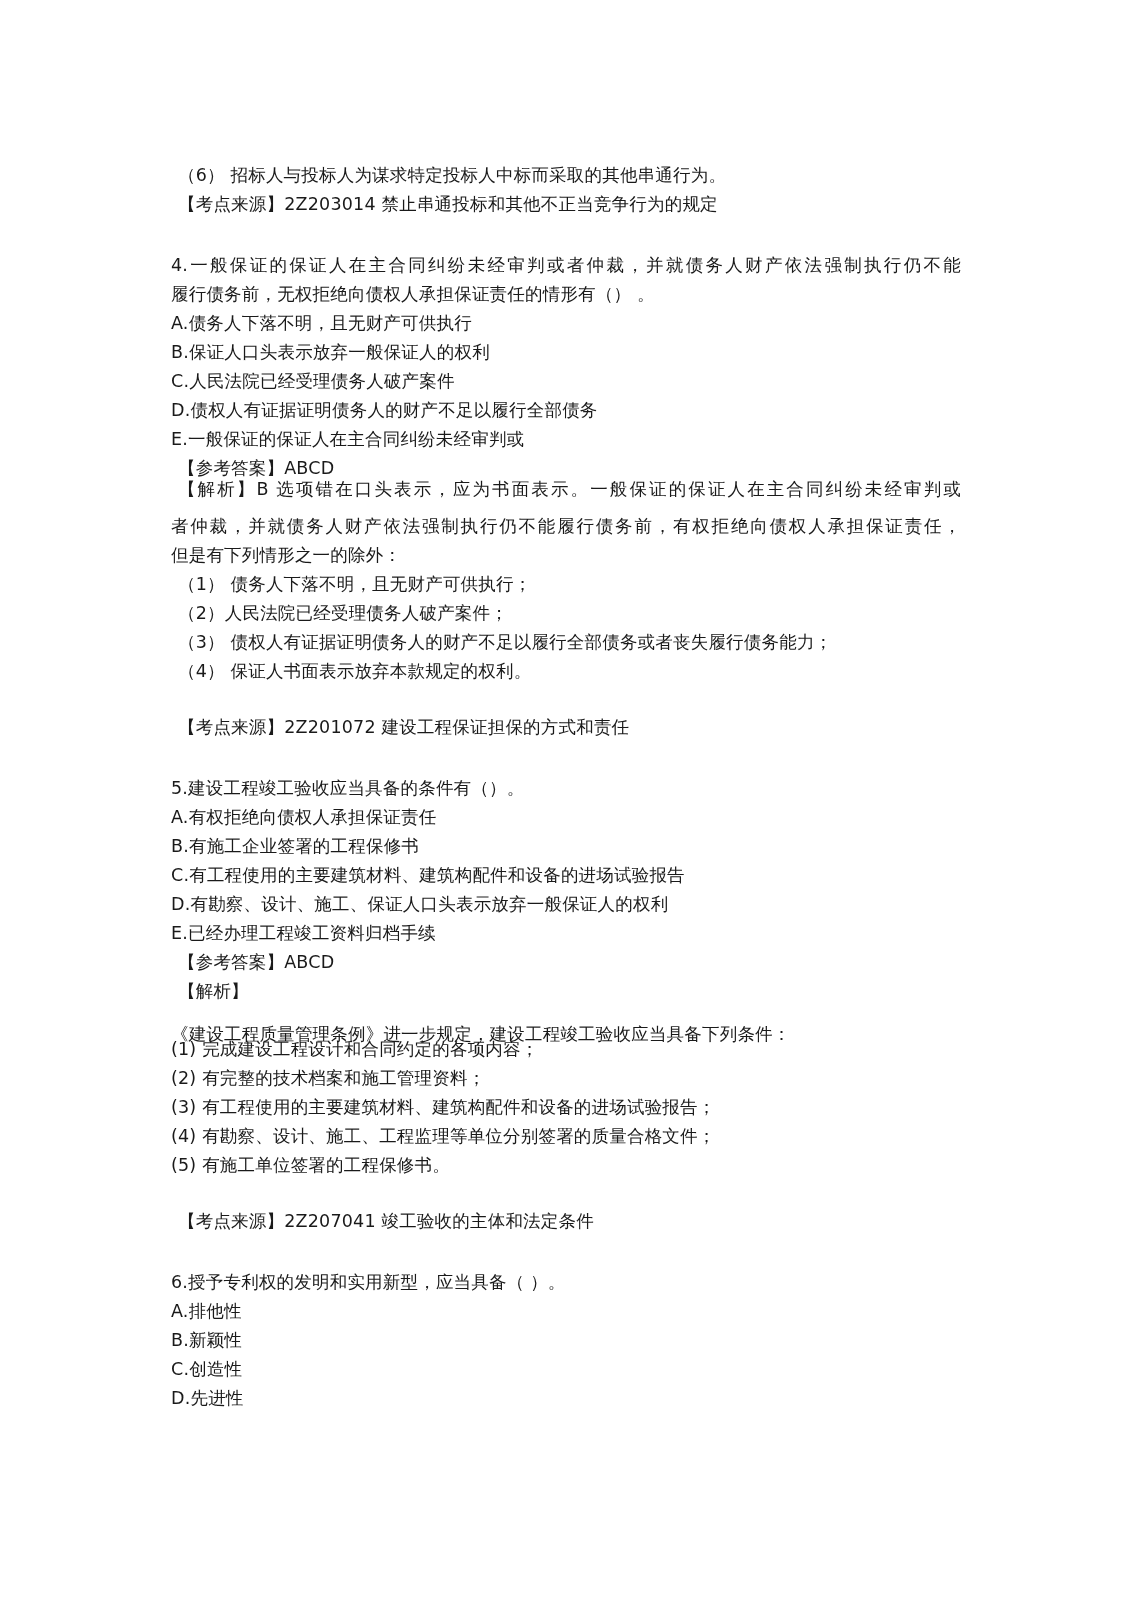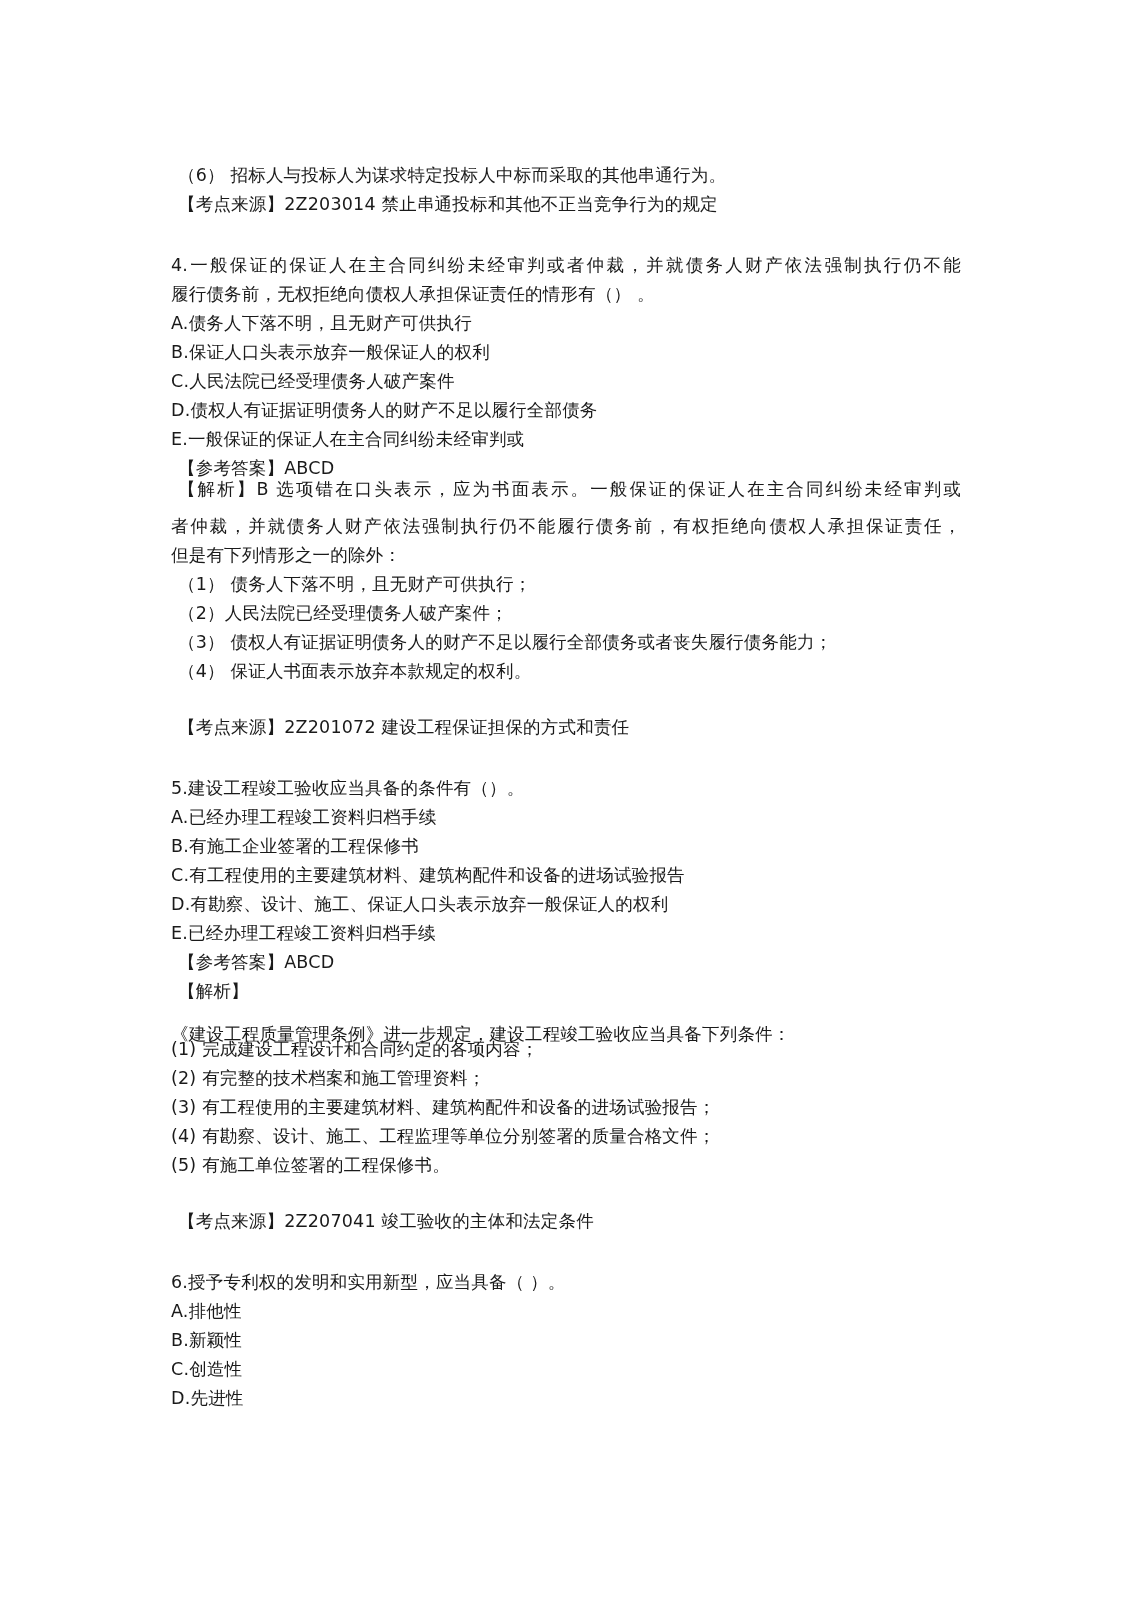--- a/index.html
+++ b/index.html
@@ -40,21 +40,21 @@
     <div class="line" style="top:541px">但是有下列情形之一的除外：</div>
     <div class="line ind1" style="top:570px">（1）  债务人下落不明，且无财产可供执行；</div>
     <div class="line ind1" style="top:599px">（2）人民法院已经受理债务人破产案件；</div>
     <div class="line ind1" style="top:628px">（3）  债权人有证据证明债务人的财产不足以履行全部债务或者丧失履行债务能力；</div>
     <div class="line ind1" style="top:657px">（4）  保证人书面表示放弃本款规定的权利。</div>
     <div class="line ind2" style="top:686px">【考点来源】2Z201072 建设工程保证担保的方式和责任</div>
   </div>
 
   <div>
     <div class="line" style="top:774px">5.建设工程竣工验收应当具备的条件有（）。</div>
-    <div class="line" style="top:803px">A.已经办理工程竣工资料归档手续</div>
+    <div class="line" style="top:803px">A.有权拒绝向债权人承担保证责任</div>
     <div class="line" style="top:832px">B.有施工企业签署的工程保修书</div>
     <div class="line" style="top:861px">C.有工程使用的主要建筑材料、建筑构配件和设备的进场试验报告</div>
     <div class="line" style="top:890px">D.有勘察、设计、施工、保证人口头表示放弃一般保证人的权利</div>
     <div class="line" style="top:919px">E.已经办理工程竣工资料归档手续</div>
     <div class="line ind1" style="top:948px">【参考答案】ABCD</div>
     <div class="line ind1" style="top:977px">【解析】</div>
     <div class="line" style="top:1020px">《建设工程质量管理条例》进一步规定，建设工程竣工验收应当具备下列条件：</div>
     <div class="line" style="top:1035px">(1) 完成建设工程设计和合同约定的各项内容；</div>
     <div class="line" style="top:1064px">(2) 有完整的技术档案和施工管理资料；</div>
     <div class="line" style="top:1093px">(3) 有工程使用的主要建筑材料、建筑构配件和设备的进场试验报告；</div>

